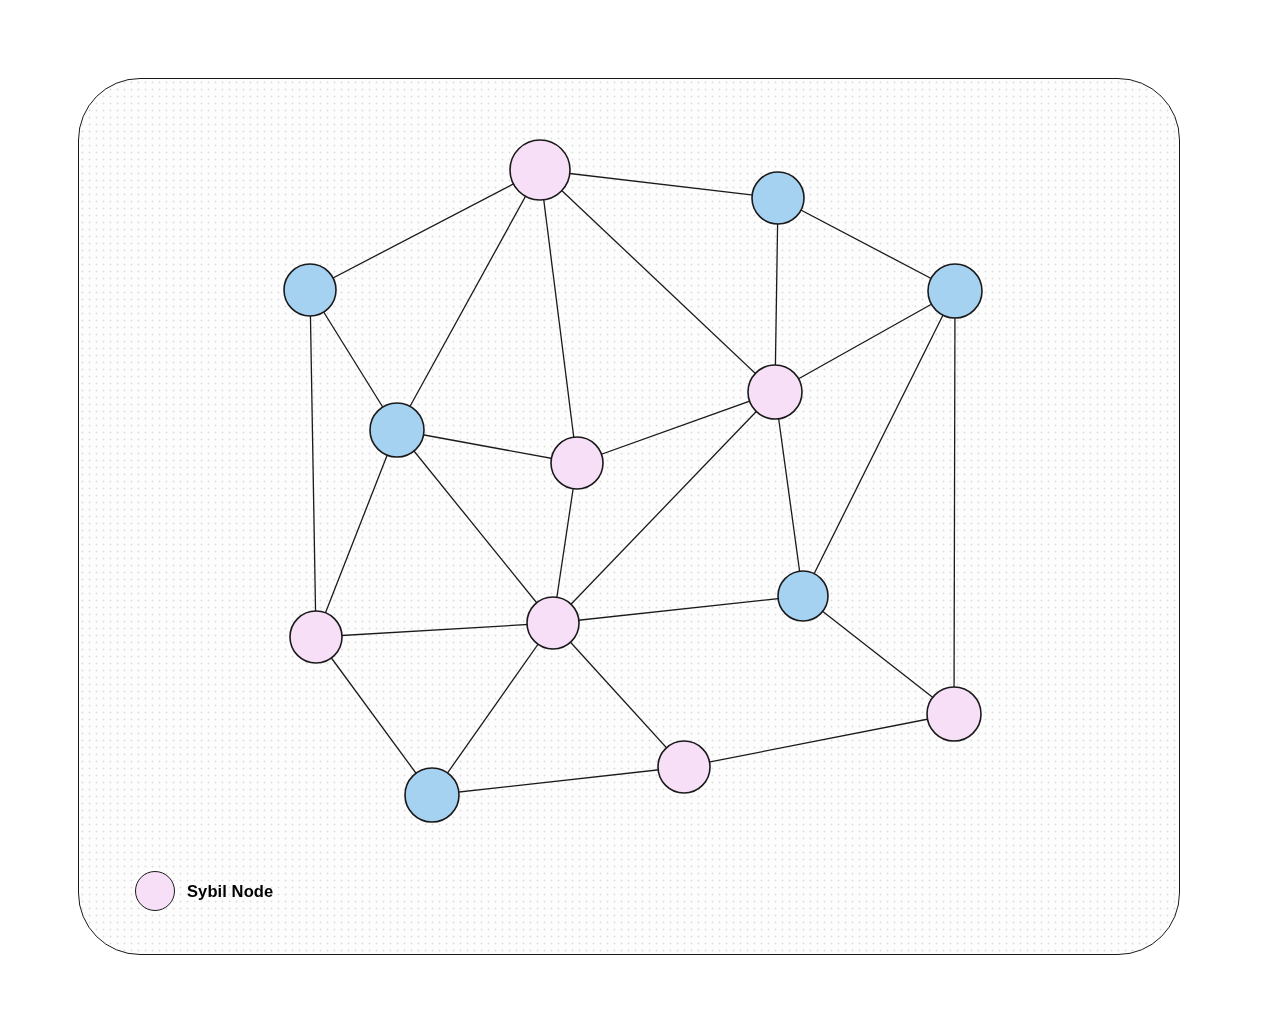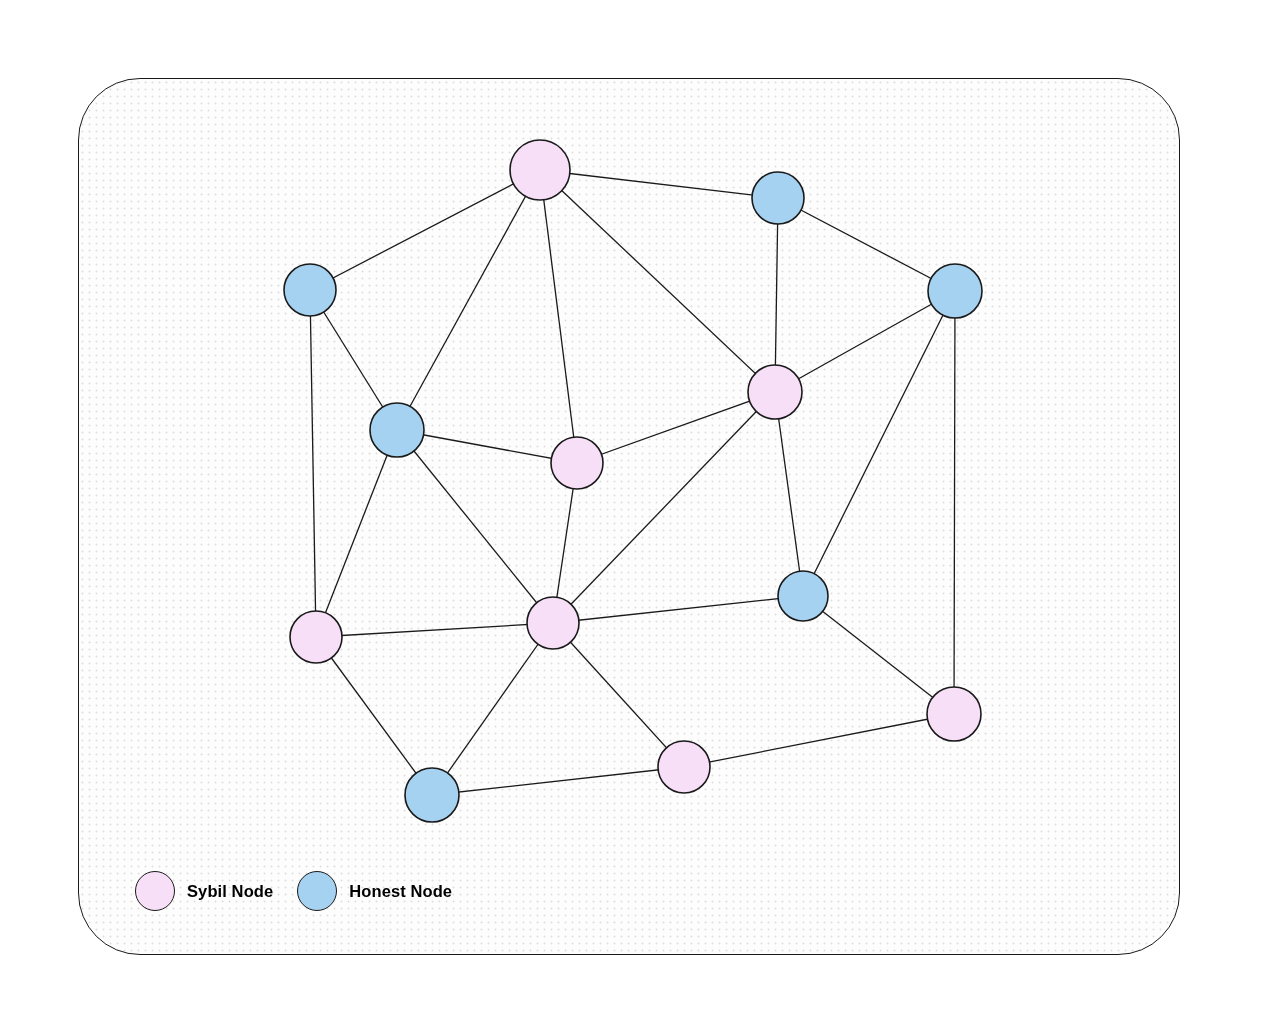--- a/index.html
+++ b/index.html
@@ -35,21 +35,21 @@
     width: 1264px;
     height: 1027px;
     pointer-events: none;
   }
   .legend {
     position: absolute;
     left: 135px;
     top: 871px;
     display: flex;
     align-items: center;
-    gap: 24px;
+    gap: 34px;
   }
   .legend-item {
     display: flex;
     align-items: center;
     gap: 12px;
   }
   .swatch {
     display: inline-block;
     width: 40px;
     height: 40px;
@@ -111,19 +111,15 @@
       <circle cx="954" cy="714" r="27" fill="#f8dff8" stroke="#1a1a1a" stroke-width="1.6"></circle>
       <circle cx="684" cy="767" r="26" fill="#f8dff8" stroke="#1a1a1a" stroke-width="1.6"></circle>
       <circle cx="432" cy="795" r="27" fill="#a6d2f2" stroke="#1a1a1a" stroke-width="1.6"></circle>
     </svg>
 
   <div class="legend">
     <div class="legend-item">
       <span class="swatch" id="swatch-sybil" style="background: rgb(248, 223, 248);"></span>
       <span class="legend-label">Sybil Node</span>
     </div>
-    <div class="legend-item">
-      <span class="swatch" id="swatch-honest" style="background: rgb(166, 210, 242);"></span>
-      <span class="legend-label">Honest Node</span>
-    </div>
   </div>
 
 </div>
 
 </body></html>

